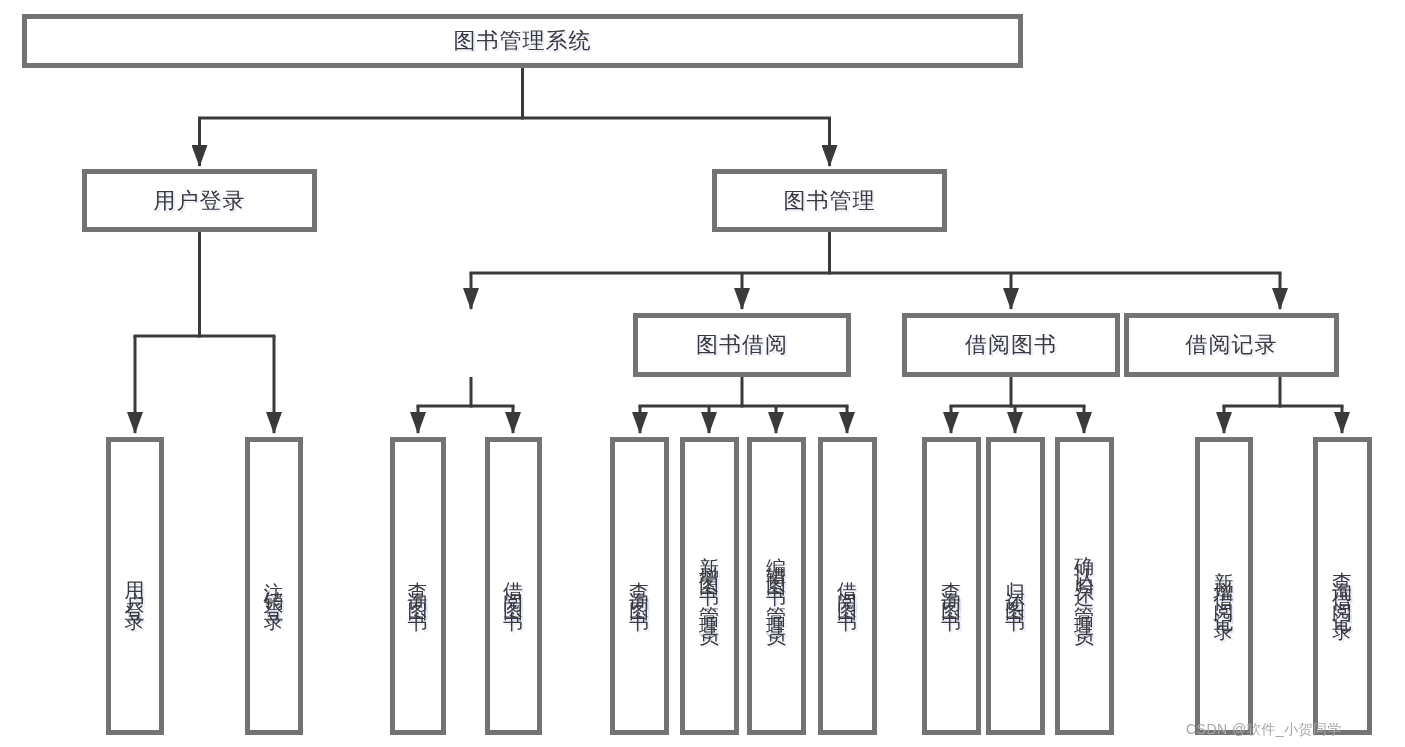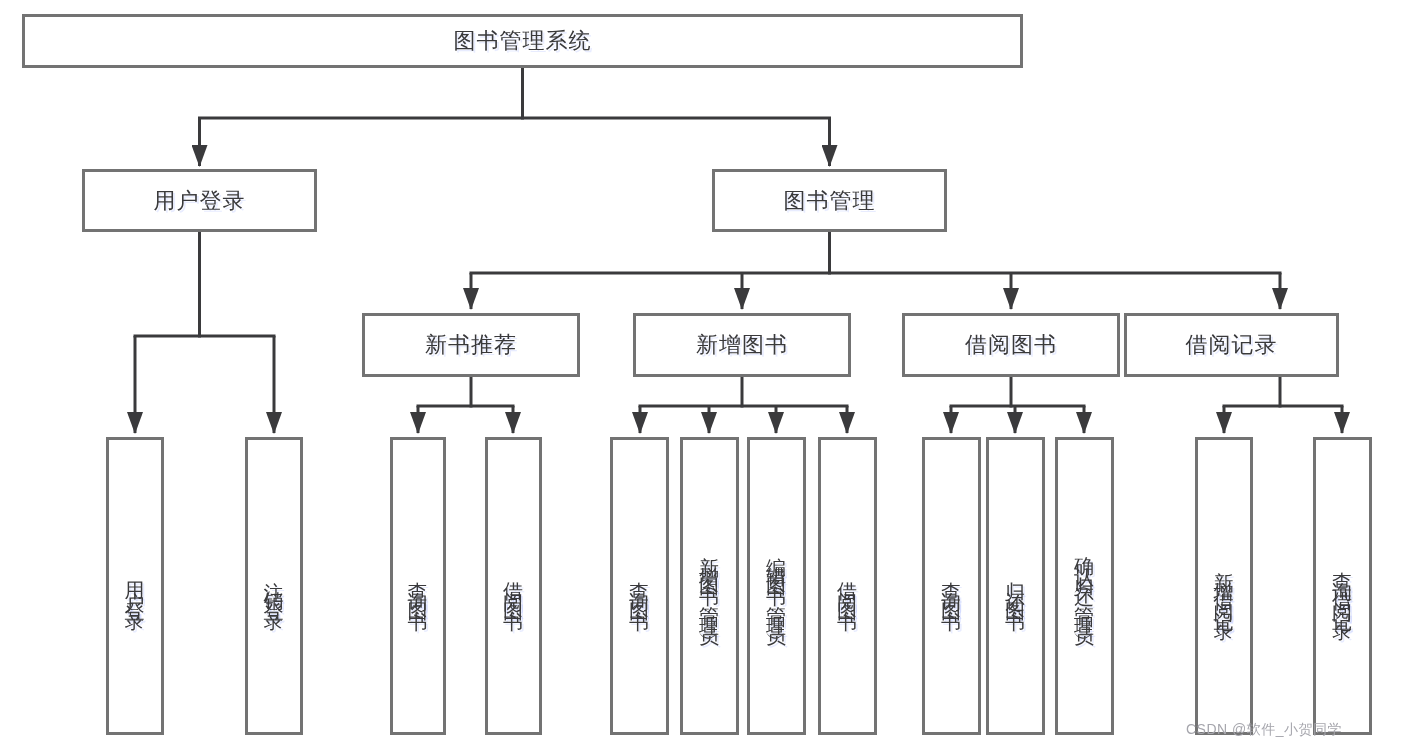--- a/index.html
+++ b/index.html
@@ -7,21 +7,21 @@
     position:relative;
     width:1405px;height:747px;
     background:#ffffff;
     font-family:"Liberation Sans", sans-serif;
     overflow:hidden;
   }
   svg.connectors{position:absolute;left:0;top:0;width:1405px;height:747px;}
   .node{
     position:absolute;
     box-sizing:border-box;
-    border:3px solid #737373;
+    border:5px solid #737373;
     background:#ffffff;
     display:flex;align-items:center;justify-content:center;
     color:#39393b;
   }
   .label{
     font-size:22px;
     letter-spacing:1px;
     white-space:nowrap;
     color:#39393b;
     text-shadow:2px 2px 0 rgba(140,160,255,0.20);
@@ -116,25 +116,22 @@
     <span class="label">图书管理系统</span>
   </div>
 
   <div class="node lvl2" style="left:82px;">
     <span class="label">用户登录</span>
   </div>
   <div class="node lvl2" style="left:712px;text-align:right;">
     <span class="label">图书管理</span>
   </div>
 
-  <div class="node lvl3" style="left:362px;">
-    <span class="label">新书推荐</span>
-  </div>
   <div class="node lvl3" style="left:633px;">
-    <span class="label">新增图书</span>
+    <span class="label">图书借阅</span>
   </div>
   <div class="node lvl3" style="left:902px;">
     <span class="label">借阅图书</span>
   </div>
   <div class="node lvl3" style="left:1124px;width:215px;">
     <span class="label">借阅记录</span>
   </div>
 
   <div class="node leaf" style="left:106px;width:58px;">
     <span class="vtext">用户登录</span>

